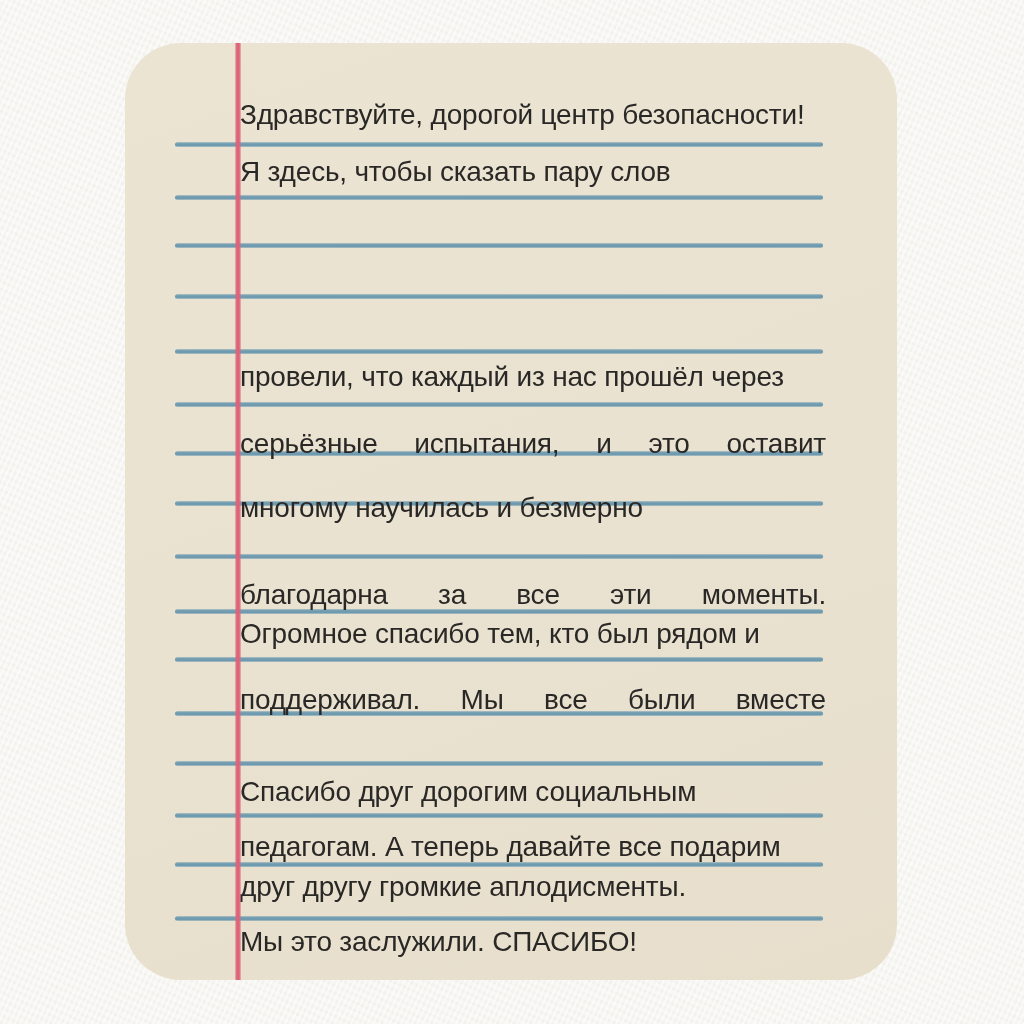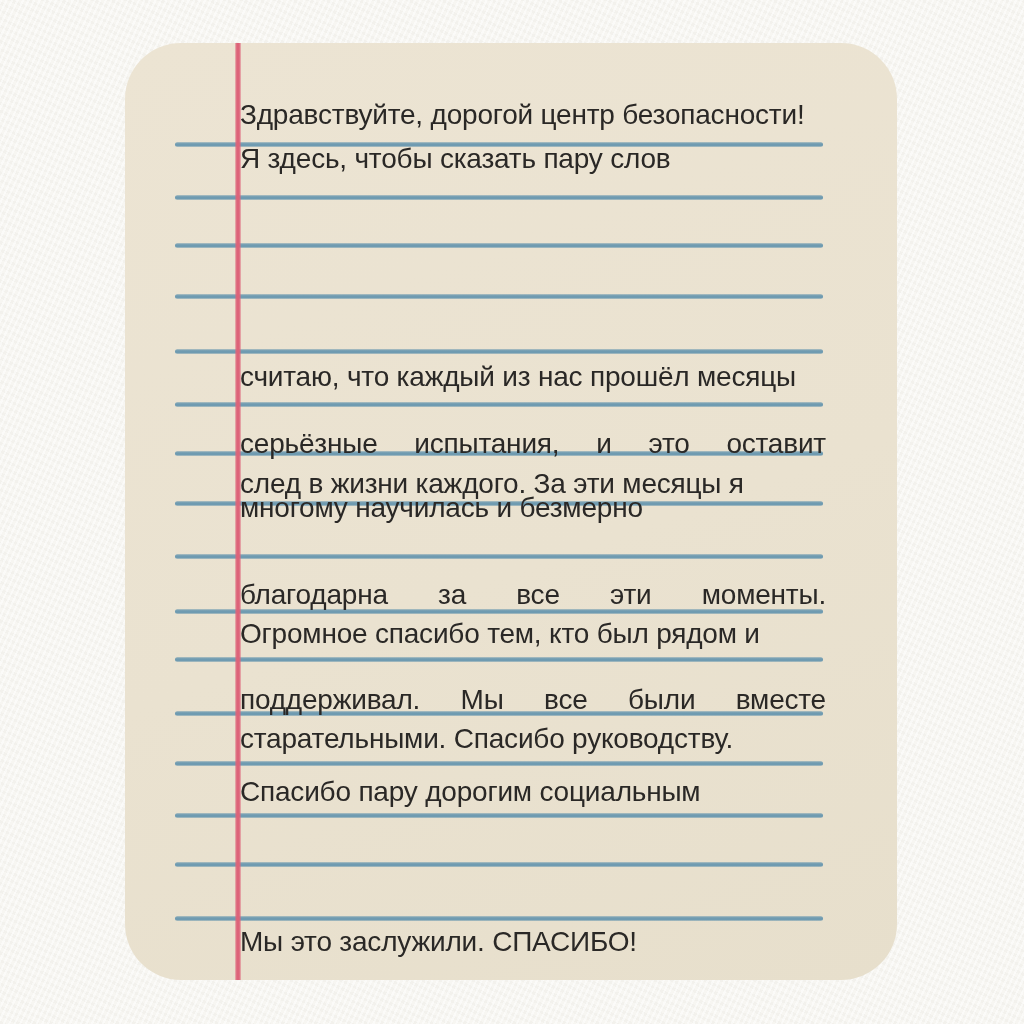--- a/index.html
+++ b/index.html
@@ -93,26 +93,26 @@
     <div class="ruled-line" style="top:614px"></div>
     <div class="ruled-line" style="top:668px"></div>
     <div class="ruled-line" style="top:718px"></div>
     <div class="ruled-line" style="top:770px"></div>
     <div class="ruled-line" style="top:819px"></div>
     <div class="ruled-line" style="top:873px"></div>
 
     <div class="margin-line"></div>
 
     <div class="note-line" style="top:55px">Здравствуйте, дорогой центр безопасности!</div>
-    <div class="note-line" style="top:99px">Я здесь, чтобы сказать пару слов</div>
-    <div class="note-line" style="top:317px">считаю, что каждый из нас прошёл месяцы</div>
+    <div class="note-line" style="top:112px">Я здесь, чтобы сказать пару слов</div>
+    <div class="note-line" style="top:317px">провели, что каждый из нас прошёл через</div>
     <div class="note-line justify" style="top:384px">серьёзные испытания, и это оставит</div>
-    <div class="note-line" style="top:424px">след в жизни каждого. За эти месяцы я</div>
     <div class="note-line" style="top:448px">многому научилась и безмерно</div>
     <div class="note-line justify" style="top:535px">благодарна за все эти моменты.</div>
     <div class="note-line" style="top:574px">Огромное спасибо тем, кто был рядом и</div>
     <div class="note-line justify" style="top:640px">поддерживал. Мы все были вместе</div>
-    <div class="note-line" style="top:679px">старательными. Спасибо руководству.</div>
-    <div class="note-line" style="top:732px">Спасибо пару дорогим социальным</div>
+    <div class="note-line" style="top:732px">Спасибо друг дорогим социальным</div>
+    <div class="note-line" style="top:787px">педагогам. А теперь давайте все подарим</div>
+    <div class="note-line" style="top:827px">друг другу громкие аплодисменты.</div>
     <div class="note-line" style="top:882px">Мы это заслужили. СПАСИБО!</div>
 
   </div>
 </div>
 
 </body></html>

